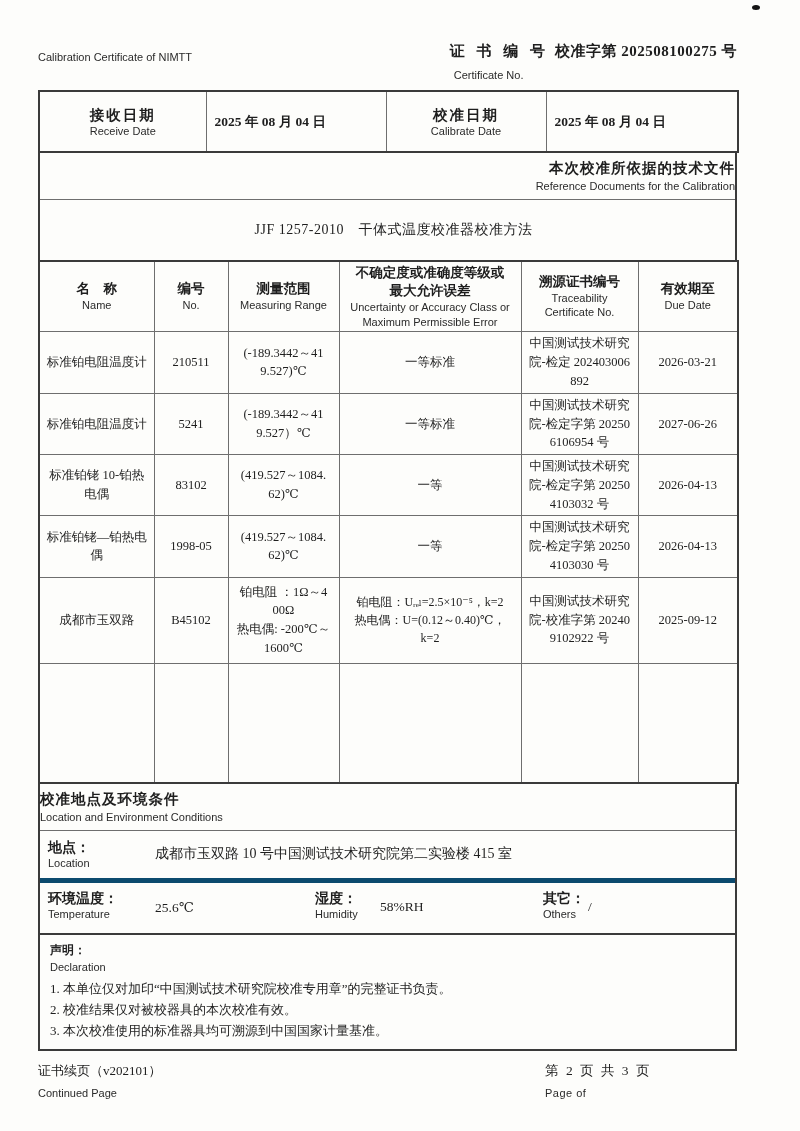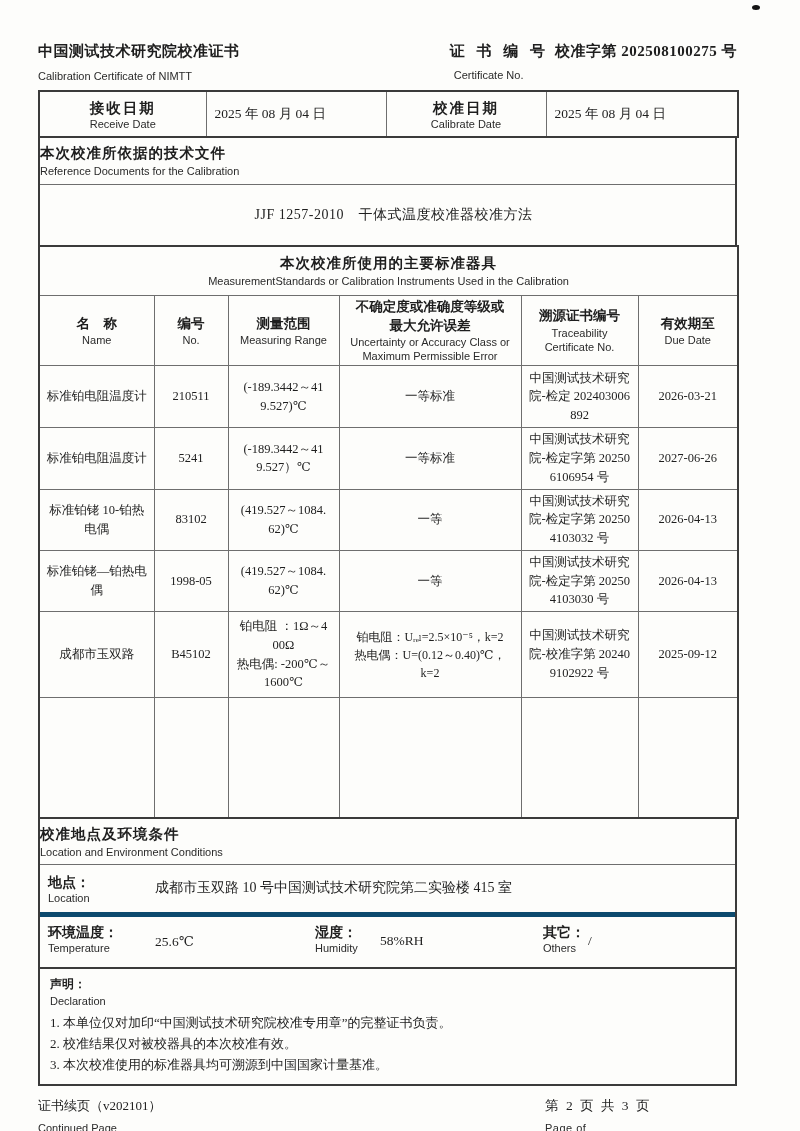--- a/index.html
+++ b/index.html
@@ -28,25 +28,25 @@
   .stack > * { margin-top: -2px; }
   .stack > *:first-child { margin-top: 0; }
   table { border-collapse: collapse; table-layout: fixed; width: 699px; border: 2px solid #3a3a3a; }
   td, th { border: 1px solid #6e6e6e; vertical-align: middle; text-align: center; padding: 2px 3px; font-weight: normal; }
   .sec-title-cn { font-size: 14.5px; font-weight: bold; letter-spacing: 1px; line-height: 1.4; }
   .sec-title-en { line-height: 1.5; }
 
   
   .date-table td { font-size: 13.5px; }
   .date-hdr .l1 { font-size: 14.5px; font-weight: bold; letter-spacing: 2px; }
-  .date-val { text-align: left; padding-left: 8px; }
+  .date-val { text-align: left; padding-left: 8px; font-weight: bold; }
 
   
   .box { width: 699px; border: 2px solid #3a3a3a; background: transparent; }
-  .ref-title { border-bottom: 1px solid #6e6e6e; text-align: left; padding: 5px 0 4px 0; }
+  .ref-title { border-bottom: 1px solid #6e6e6e; text-align: right; padding: 5px 0 4px 0; }
   .ref-content { height: 60px; display: flex; align-items: center; justify-content: center; font-size: 14px; letter-spacing: 0.5px; padding-left: 12px; }
 
   
   .std-table th.title-row { border-bottom: 1px solid #6e6e6e; }
   .std-table .colhdr .l1 { font-size: 13.5px; font-weight: 600; line-height: 1.35; }
   .std-table .colhdr .l2 { line-height: 1.3; }
   .std-table td { font-size: 12.5px; line-height: 1.5; }
   .std-table td.u-cell { font-size: 12px; }
 
   
@@ -78,42 +78,41 @@
 </style>
 </head>
 <body>
 
 <div class="speck"></div>
 
 <div class="page">
 
   <div class="doc-header">
     <div>
-      <div class="doc-title-cn cn">中国测试技术研究院校准证书</div>
       <div class="doc-title-en en">Calibration Certificate of NIMTT</div>
     </div>
     <div>
       <div class="cert-line cn">
         <span class="lbl">证 书 编 号</span><span>校准字第 202508100275 号</span>
       </div>
       <div class="cert-en en">Certificate No.</div>
     </div>
   </div>
 
   <div class="stack">
 
     <table class="date-table">
       <colgroup>
           <col style="width:167px">
           <col style="width:180px">
           <col style="width:160px">
           <col style="width:192px">
         </colgroup>
       <tbody>
-          <tr style="height:46px">
+          <tr style="height:61px">
         <td class="date-hdr">
           <div class="l1 cn">接收日期</div>
           <div class="en">Receive Date</div>
         </td>
         <td class="date-val cn">2025 年 08 月 04 日</td>
         <td class="date-hdr">
           <div class="l1 cn">校准日期</div>
           <div class="en">Calibrate Date</div>
         </td>
         <td class="date-val cn">2025 年 08 月 04 日</td>
@@ -132,26 +131,20 @@
     <table class="std-table">
       <colgroup>
         <col style="width:115px">
           <col style="width:74px">
           <col style="width:111px">
         <col style="width:182px">
           <col style="width:117px">
           <col style="width:100px">
       </colgroup>
       <tbody>
-          <tr>
-        <th class="title-row" colspan="6" style="height:50px">
-          <div class="sec-title-cn cn">本次校准所使用的主要标准器具</div>
-          <div class="sec-title-en en">MeasurementStandards or Calibration Instruments Used in the Calibration</div>
-        </th>
-      </tr>
       <tr style="height:64px">
         <th class="colhdr">
           <div class="l1 cn pre">名　称</div>
           <div class="l2 en pre">Name</div>
         </th>
         <th class="colhdr">
           <div class="l1 cn pre">编号</div>
           <div class="l2 en pre">No.</div>
         </th>
         <th class="colhdr">

